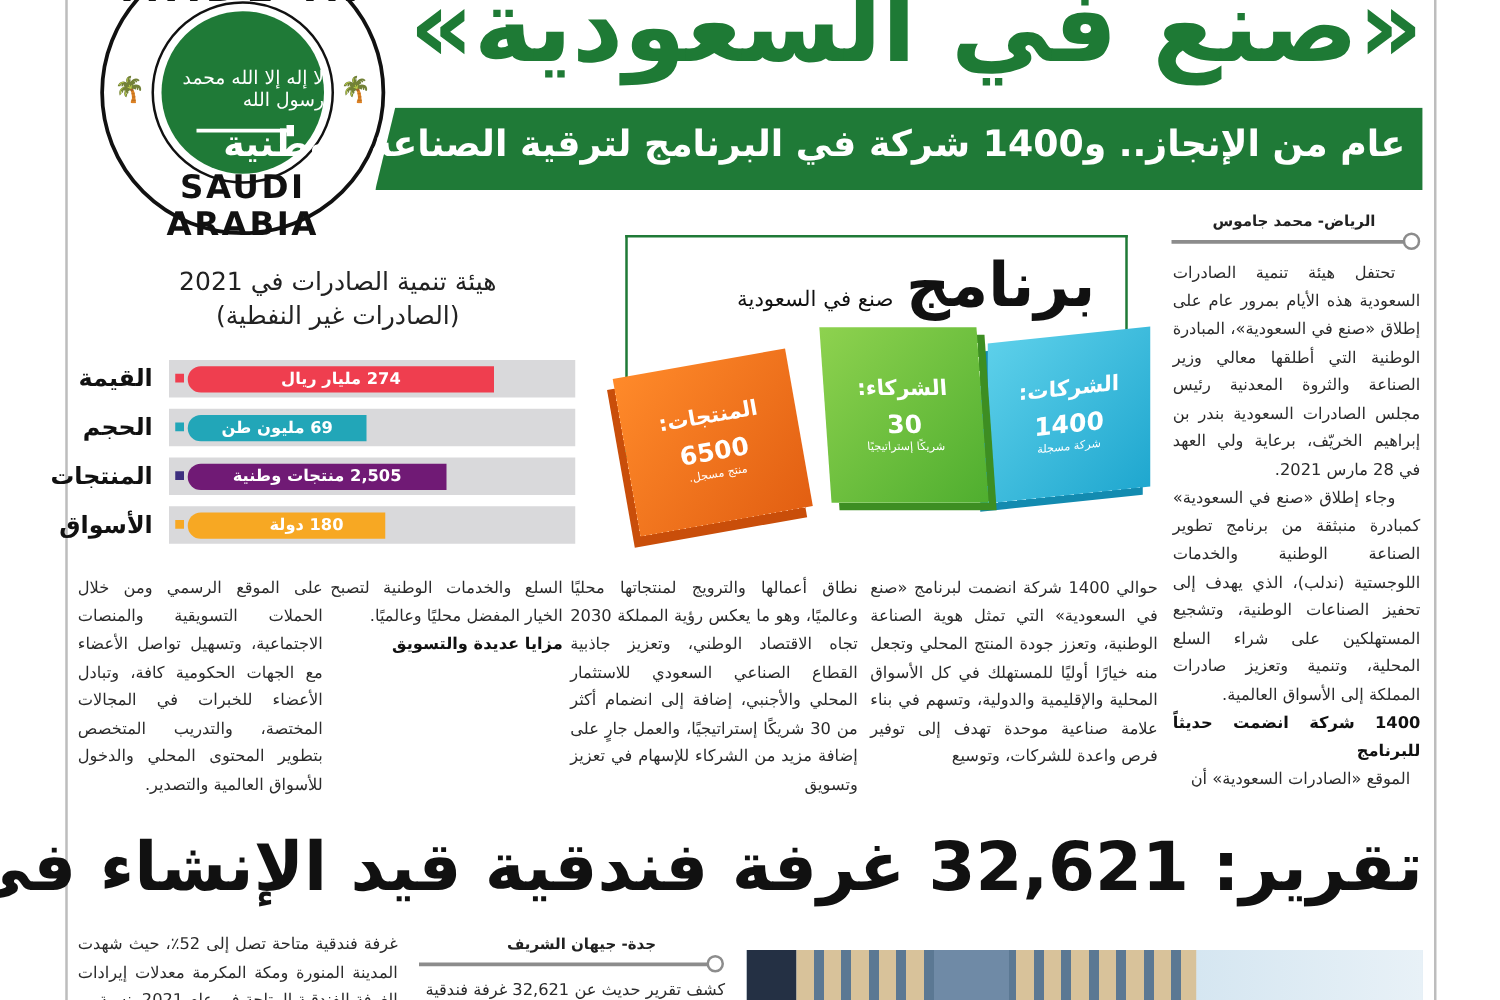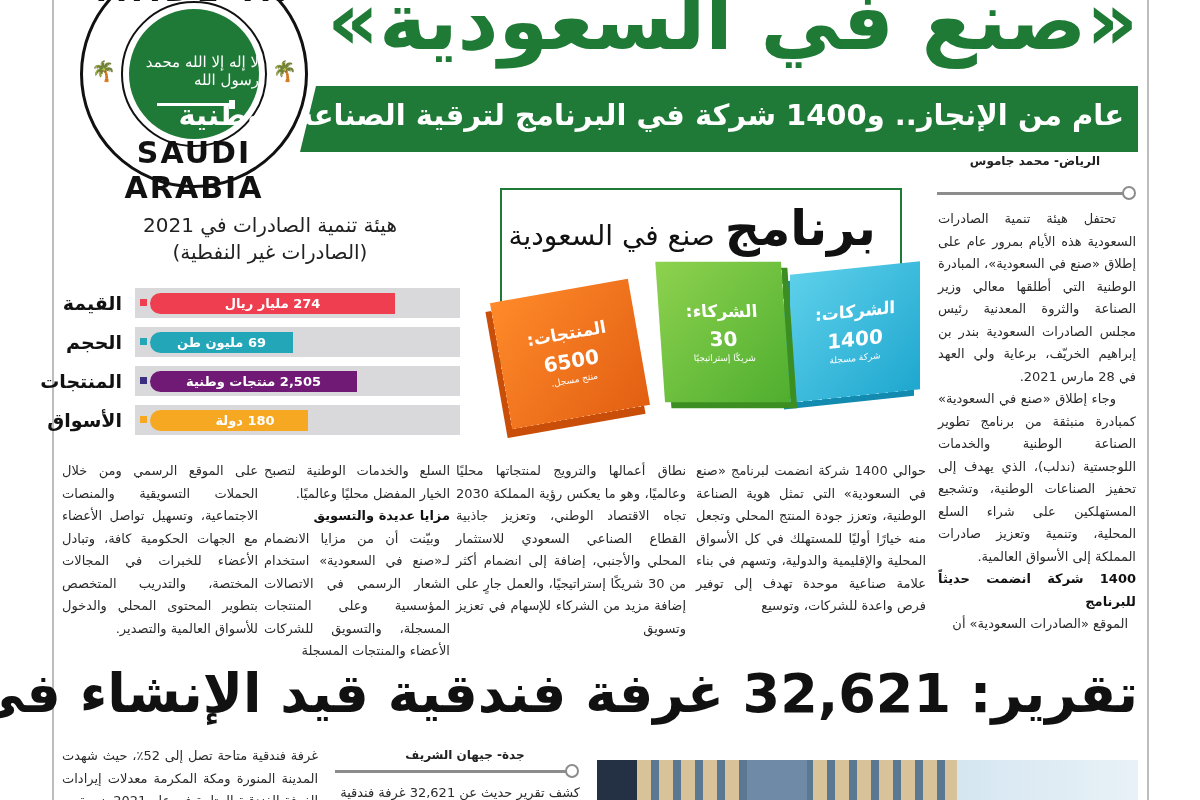--- a/index.html
+++ b/index.html
@@ -10,21 +10,21 @@
   .page-border-right { position: absolute; left: 1147px; top: 0; width: 2px; height: 800px; background: #bdbdbd; }
 
   
   .logo { position: absolute; left: 80px; top: -40px; width: 228px; height: 228px; border-radius: 50%; border: 3px solid #111; background: #fff; direction: ltr; }
   .logo-inner-ring { position: absolute; left: 38px; top: 38px; width: 146px; height: 146px; border-radius: 50%; border: 2px solid #111; }
   .logo-flag { position: absolute; left: 46px; top: 46px; width: 130px; height: 130px; border-radius: 50%; background: #1f7a37; display: flex; flex-direction: column; align-items: center; justify-content: center; }
   .logo-shahada { color: #fff; font-family: "DejaVu Serif", serif; font-size: 15px; direction: rtl; margin-top: 10px; }
   .logo-sword { width: 74px; height: 3px; background: #fff; margin-top: 14px; position: relative; }
   .logo-sword::after { content: ""; position: absolute; right: -4px; top: -3px; width: 6px; height: 9px; background: #fff; }
   .logo-top-text { position: absolute; left: 0; top: 8px; width: 100%; text-align: center; font-family: "DejaVu Sans", sans-serif; font-weight: bold; font-size: 32px; letter-spacing: 6px; color: #111; }
-  .logo-bottom-text { position: absolute; left: 0; top: 172px; width: 100%; text-align: center; font-family: "DejaVu Sans", sans-serif; font-weight: bold; font-size: 30px; letter-spacing: 2px; color: #111; }
+  .logo-bottom-text { position: absolute; left: 0; top: 172px; width: 100%; text-align: center; font-family: "DejaVu Sans", sans-serif; font-weight: bold; font-size: 26px; letter-spacing: 2px; color: #111; }
   .logo-emblem { position: absolute; top: 96px; color: #2a7a3a; font-size: 20px; }
   .logo-emblem.left { left: 8px; }
   .logo-emblem.right { right: 8px; }
 
   
   .headline { position: absolute; right: 62px; top: -22px; font-family: "DejaVu Sans", sans-serif; font-weight: bold; font-size: 80px; color: #1e7a35; line-height: 1.1; white-space: nowrap; }
   .subhead-bar { position: absolute; left: 300px; top: 86px; width: 838px; height: 66px; background: #1f7a37; clip-path: polygon(16px 0, 100% 0, 100% 100%, 0 100%); }
   .subhead-text { position: absolute; right: 76px; top: 98px; font-family: "DejaVu Sans", sans-serif; font-weight: bold; font-size: 29px; color: #fff; white-space: nowrap; }
 
   
@@ -34,21 +34,21 @@
 
   
   .col { position: absolute; font-size: 13px; line-height: 22.5px; color: #2b2b2b; text-align: justify; text-align-last: right; }
   .col p { margin: 0; }
   .col .sub { font-weight: bold; color: #111; }
 
   
   .info-box { position: absolute; left: 500px; top: 188px; width: 402px; height: 178px; border: 2px solid #1f7a37; border-bottom: none; }
   .info-title { position: absolute; right: 330px; top: 200px; white-space: nowrap; display: flex; align-items: baseline; gap: 10px; direction: rtl; }
   .info-title .big { font-size: 49px; font-weight: bold; color: #111; }
-  .info-title .small { font-size: 28px; color: #111; margin-left: 48px; }
+  .info-title .small { font-size: 17px; color: #111; margin-left: 48px; }
   .cube { position: absolute; color: #fff; text-align: center; display: flex; flex-direction: column; align-items: center; justify-content: center; }
   .cube .lbl { font-size: 17px; font-weight: bold; }
   .cube .num { font-size: 20px; font-weight: bold; margin-top: 6px; }
   .cube .unit { font-size: 9px; margin-top: 2px; }
   .cube-blue { left: 790px; top: 268px; width: 130px; height: 128px; background: linear-gradient(135deg, #5dd0ea, #1fa7cf); transform: skewY(-6deg); box-shadow: -6px 6px 0 #138bb0; }
   .cube-green { left: 660px; top: 262px; width: 126px; height: 140px; background: linear-gradient(135deg, #8ed24f, #4fae2f); transform: skewY(4deg) rotate(-4deg); box-shadow: 6px 6px 0 #3d8e22; }
   .cube-orange { left: 500px; top: 290px; width: 140px; height: 128px; background: linear-gradient(135deg, #ff8a2a, #e25f12); transform: rotate(-10deg); box-shadow: -6px 8px 0 #c94e0a; }
 
   
   .chart-title { position: absolute; left: 80px; top: 212px; width: 380px; text-align: center; font-size: 20px; line-height: 27px; color: #222; }
@@ -83,21 +83,21 @@
   </div>
   <span class="logo-emblem left">🌴</span>
   <span class="logo-emblem right">🌴</span>
   <div class="logo-bottom-text">SAUDI ARABIA</div>
 </div>
 
 <div class="headline">«صنع في السعودية»</div>
 <div class="subhead-bar"></div>
 <div class="subhead-text">عام من الإنجاز.. و1400 شركة في البرنامج لترقية الصناعة الوطنية</div>
 
-<div class="byline" style="left:960px; top:154px; width:150px;">الرياض- محمد جاموس</div>
+<div class="byline" style="left:960px; top:170px; width:150px;">الرياض- محمد جاموس</div>
 <div class="byline-rule" style="left:937px; top:192px; width:190px;"></div>
 <div class="byline-dot" style="left:1122px; top:186px;"></div>
 
 <div class="col" style="left:938px; top:208px; width:198px;">
   <p style="text-indent:20px;">تحتفل هيئة تنمية الصادرات السعودية هذه الأيام بمرور عام على إطلاق «صنع في السعودية»، المبادرة الوطنية التي أطلقها معالي وزير الصناعة والثروة المعدنية رئيس مجلس الصادرات السعودية بندر بن إبراهيم الخريّف، برعاية ولي العهد في 28 مارس 2021.</p>
   <p style="text-indent:20px;">وجاء إطلاق «صنع في السعودية» كمبادرة منبثقة من برنامج تطوير الصناعة الوطنية والخدمات اللوجستية (ندلب)، الذي يهدف إلى تحفيز الصناعات الوطنية، وتشجيع المستهلكين على شراء السلع المحلية، وتنمية وتعزيز صادرات المملكة إلى الأسواق العالمية.</p>
   <p class="sub">1400 شركة انضمت حديثاً للبرنامج</p>
   <p style="text-indent:8px;">الموقع «الصادرات السعودية» أن</p>
 </div>
 
@@ -154,21 +154,20 @@
 
 <div class="col" style="left:696px; top:460px; width:230px;">
   <p>حوالي 1400 شركة انضمت لبرنامج «صنع في السعودية» التي تمثل هوية الصناعة الوطنية، وتعزز جودة المنتج المحلي وتجعل منه خيارًا أوليًا للمستهلك في كل الأسواق المحلية والإقليمية والدولية، وتسهم في بناء علامة صناعية موحدة تهدف إلى توفير فرص واعدة للشركات، وتوسيع</p>
 </div>
 <div class="col" style="left:456px; top:460px; width:230px;">
   <p>نطاق أعمالها والترويج لمنتجاتها محليًا وعالميًا، وهو ما يعكس رؤية المملكة 2030 تجاه الاقتصاد الوطني، وتعزيز جاذبية القطاع الصناعي السعودي للاستثمار المحلي والأجنبي، إضافة إلى انضمام أكثر من 30 شريكًا إستراتيجيًا، والعمل جارٍ على إضافة مزيد من الشركاء للإسهام في تعزيز وتسويق</p>
 </div>
 <div class="col" style="left:264px; top:460px; width:186px;">
   <p>السلع والخدمات الوطنية لتصبح الخيار المفضل محليًا وعالميًا.</p>
   <p class="sub">مزايا عديدة والتسويق</p>
-  <p style="text-indent:10px;">وبيّنت أن من مزايا الانضمام لـ«صنع في السعودية» استخدام الشعار الرسمي في الاتصالات المؤسسية وعلى المنتجات المسجلة، والتسويق للشركات الأعضاء والمنتجات المسجلة</p>
 </div>
 <div class="col" style="left:62px; top:460px; width:196px;">
   <p>على الموقع الرسمي ومن خلال الحملات التسويقية والمنصات الاجتماعية، وتسهيل تواصل الأعضاء مع الجهات الحكومية كافة، وتبادل الأعضاء للخبرات في المجالات المختصة، والتدريب المتخصص بتطوير المحتوى المحلي والدخول للأسواق العالمية والتصدير.</p>
 </div>
 
 <div class="headline2">تقرير: 32,621 غرفة فندقية قيد الإنشاء في المملكة</div>
 
 <div class="byline" style="left:390px; top:748px; width:150px;">جدة- جيهان الشريف</div>
 <div class="byline-rule" style="left:335px; top:770px; width:235px;"></div>
 <div class="byline-dot" style="left:565px; top:764px;"></div>

